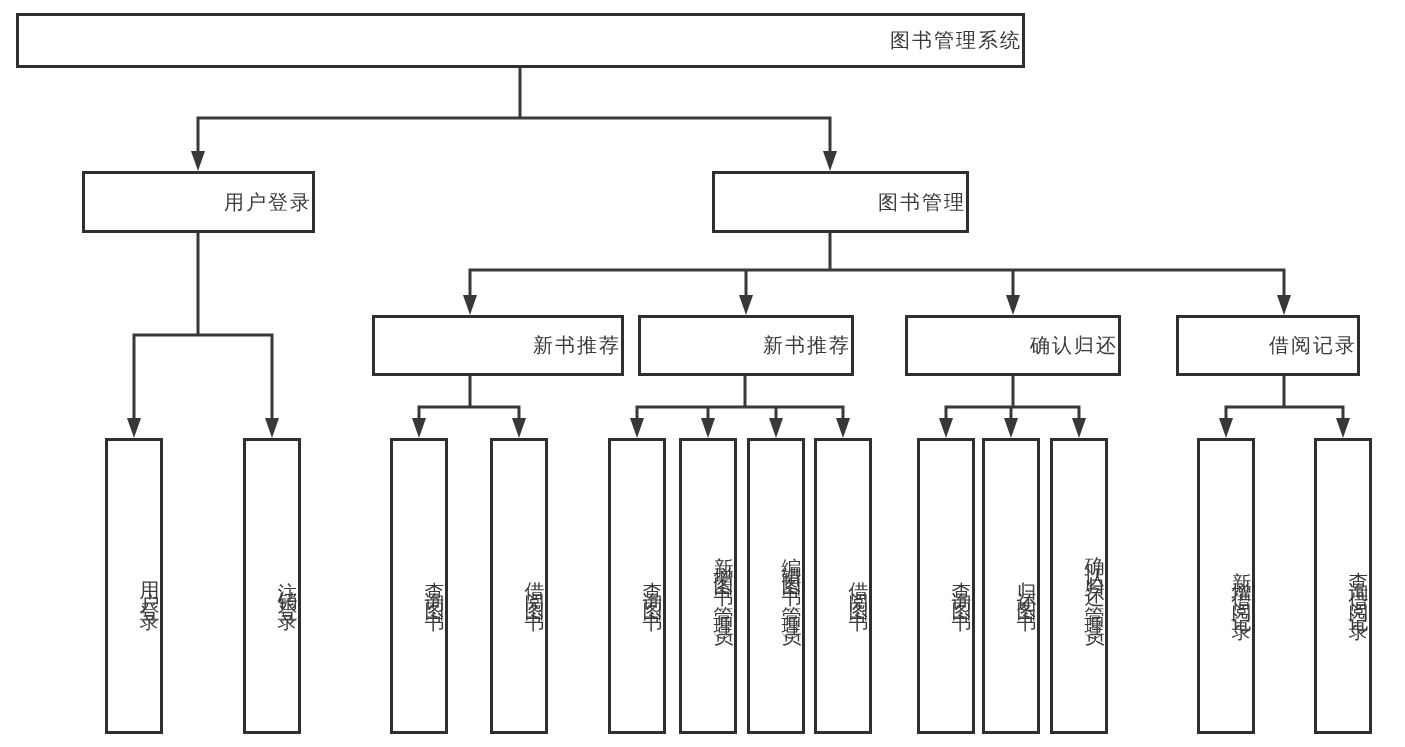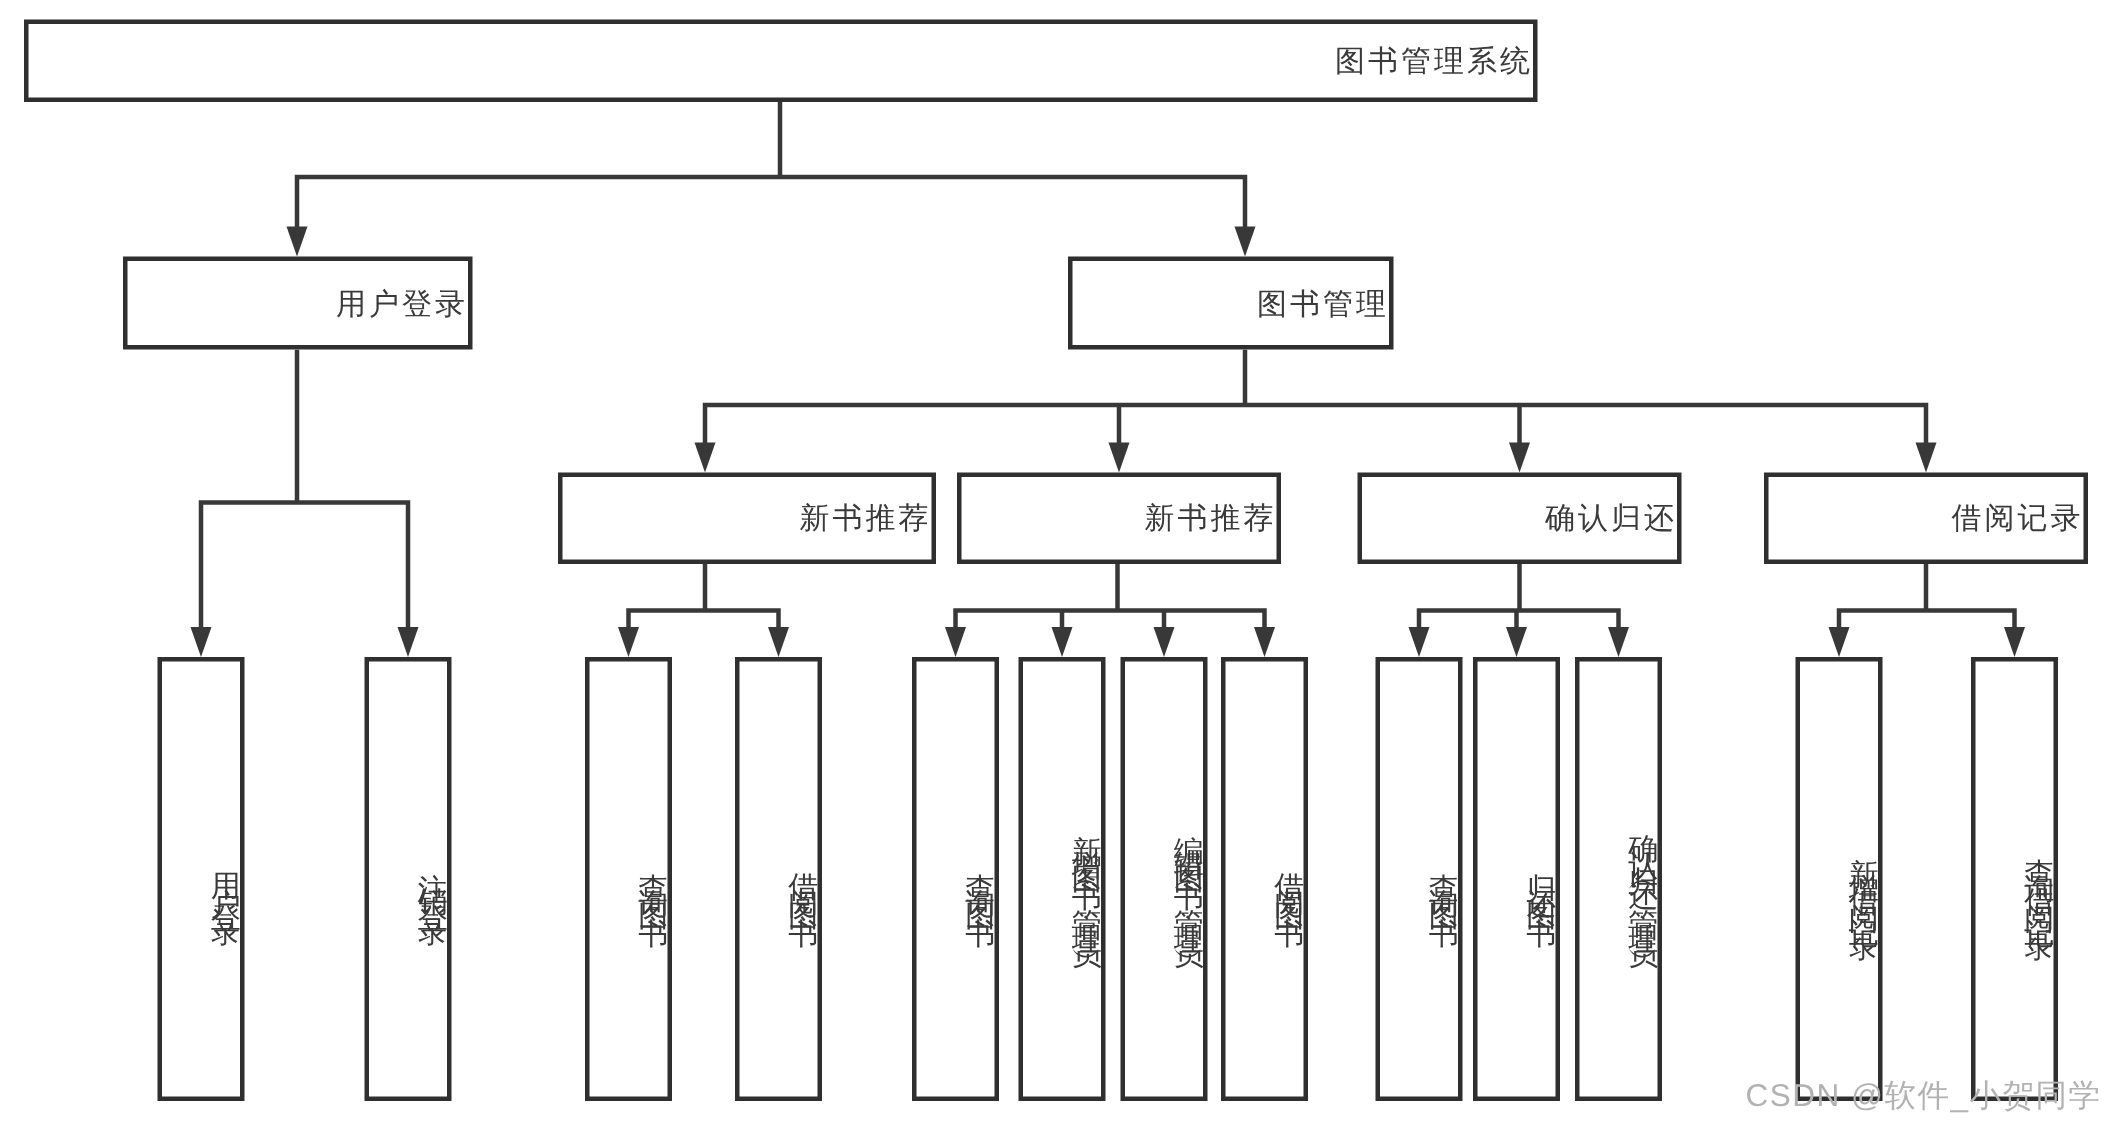--- a/index.html
+++ b/index.html
@@ -33,25 +33,25 @@
   }
   .leaf .vlabel {
     writing-mode: vertical-rl;
     font-size: 20px;
     letter-spacing: 10px;
     line-height: 1;
     white-space: nowrap;
   }
   .root-box   { left: 16px;  top: 13px;  width: 1009px; height: 55px; }
   .n-user     { left: 82px;  top: 171px; width: 233px;  height: 62px; }
-  .n-bookmgmt { left: 712px; top: 171px; width: 217px;  height: 62px; }
+  .n-bookmgmt { left: 712px; top: 171px; width: 257px;  height: 62px; }
   .n-newrec   { left: 372px; top: 315px; width: 252px;  height: 61px; }
   .n-borrow   { left: 638px; top: 315px; width: 216px;  height: 61px; }
   .n-current  { left: 905px; top: 315px; width: 216px;  height: 61px; }
-  .n-records  { left: 1176px;top: 315px; width: 216px;  height: 61px; }
+  .n-records  { left: 1176px;top: 315px; width: 184px;  height: 61px; }
   .leaf { top: 438px; width: 58px; height: 296px; }
   .l-a1 { left: 105px; }
   .l-a2 { left: 243px; }
   .l-b1 { left: 390px; }
   .l-b2 { left: 490px; }
   .l-c1 { left: 608px; }
   .l-c2 { left: 679px; }
   .l-c3 { left: 747px; }
   .l-c4 { left: 814px; }
   .l-d1 { left: 917px; }
@@ -168,15 +168,14 @@
     <span class="vlabel">确认归还（管理员）</span>
   </div>
 
   <div class="node leaf l-e1">
     <span class="vlabel">新增借阅记录</span>
   </div>
   <div class="node leaf l-e2">
     <span class="vlabel">查询借阅记录</span>
   </div>
 
-  <div class="watermark">CSDN @软件_小贺同学</div>
 
 </div>
 
 </body></html>

